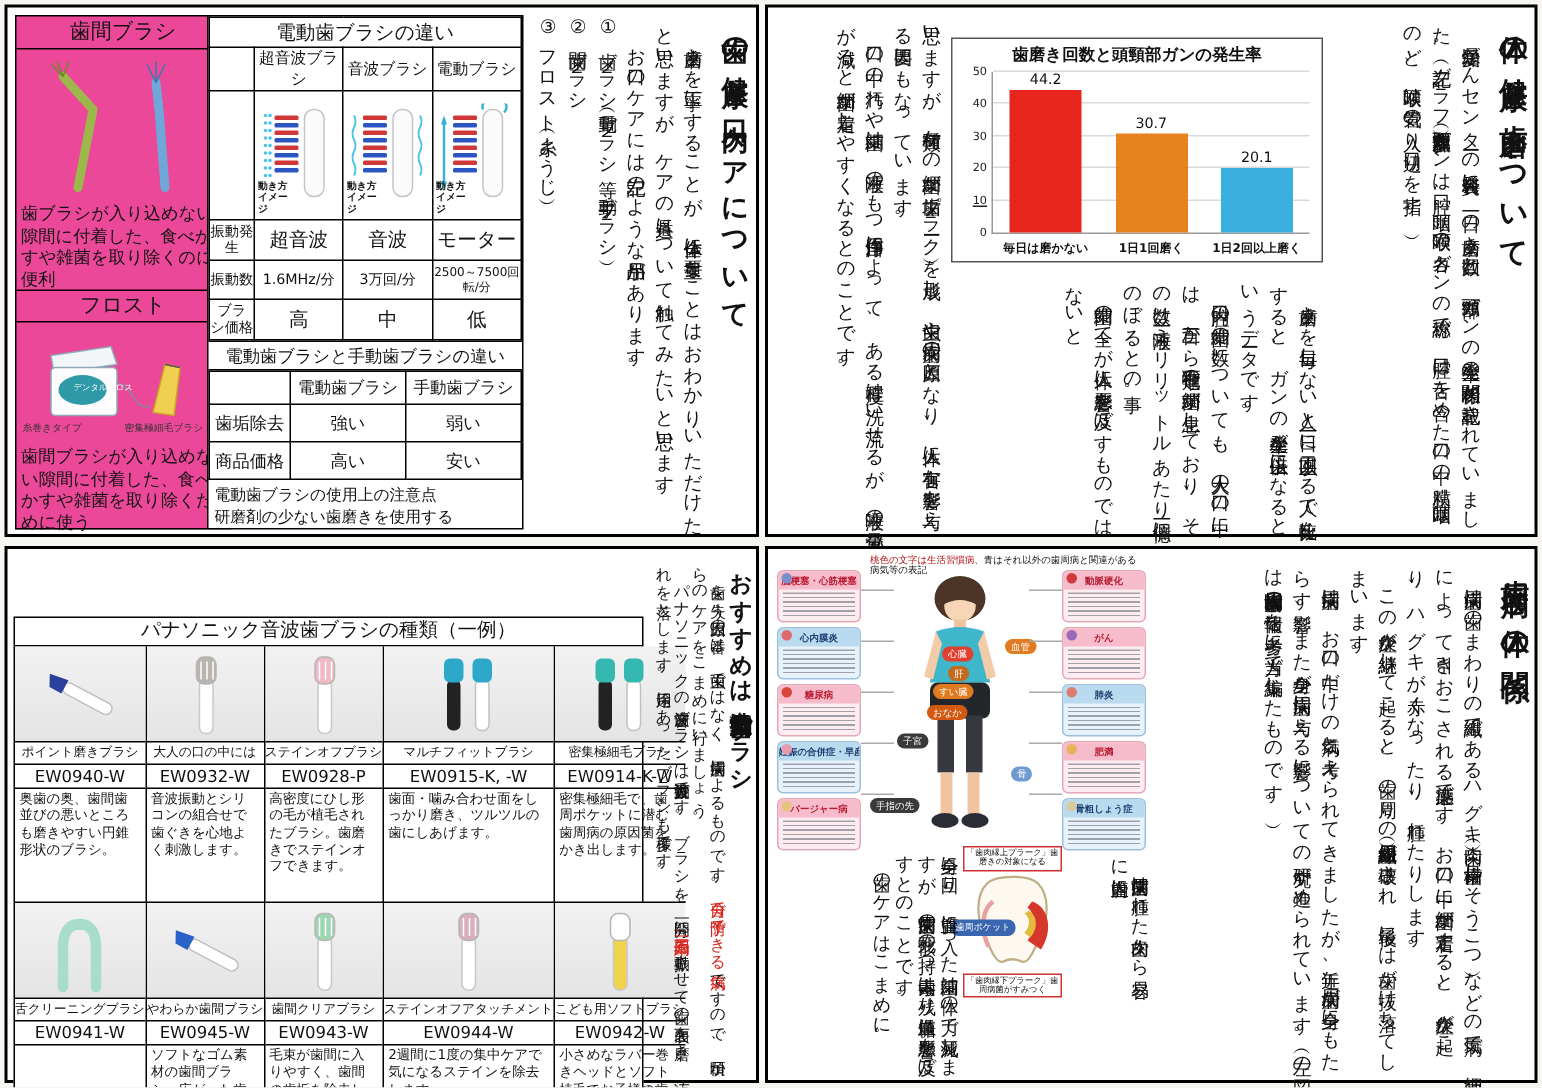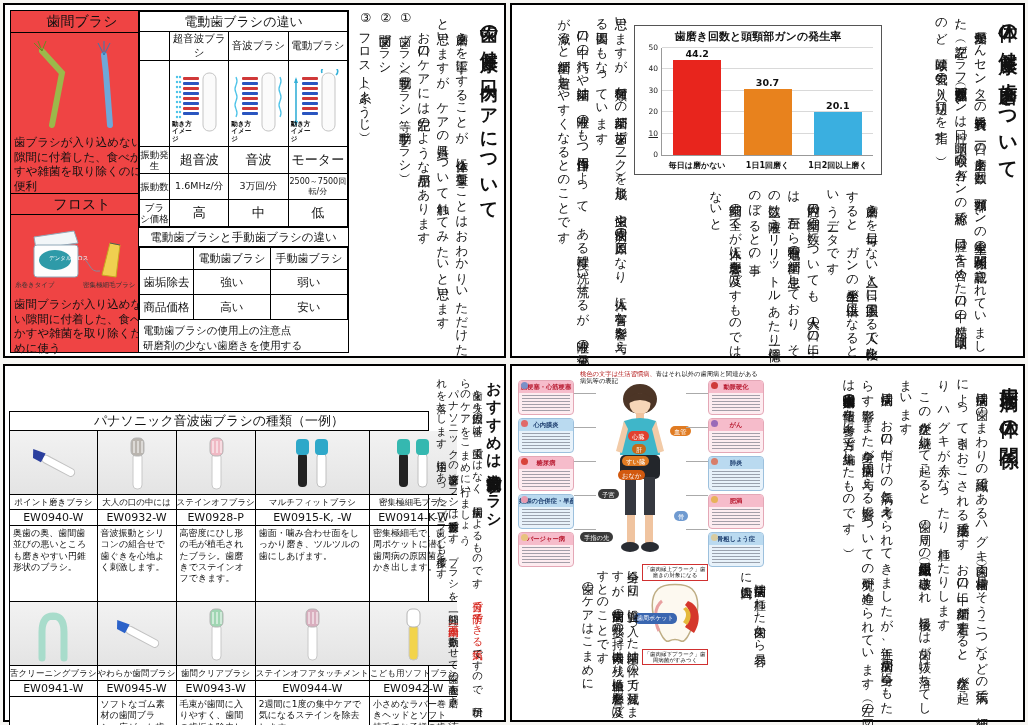--- a/index.html
+++ b/index.html
@@ -11,21 +11,21 @@
   #q-tr{left:510px;top:3px;width:515px;height:355px;}
   #q-bl{left:3px;top:364px;width:503px;height:358px;}
   #q-br{left:510px;top:364px;width:515px;height:358px;}
 
   .v{writing-mode:vertical-rl;}
   .article h2{font-size:18px;font-weight:700;letter-spacing:3px;margin-left:8px;}
   .article p{text-indent:1em;}
   .red{color:#d6251d;}
 
   
-  #colA{position:absolute;left:5px;top:5px;width:144px;height:343px;border:1.5px solid #000;background:#ef4444;}
+  #colA{position:absolute;left:5px;top:5px;width:144px;height:343px;border:1.5px solid #000;background:#ec4899;}
   #colA .hcell{border-bottom:1.5px solid #000;text-align:center;font-size:14px;height:22px;line-height:21px;}
   #colA .hcell.mid{border-top:1.5px solid #000;}
   #colA .imgbox{position:relative;height:100px;text-align:center;}
   #colA .imgbox.floss{height:80px;}
   #colA .tcell{font-size:11.5px;line-height:14.5px;padding:2px 3px;height:60px;}
   .tinylab{position:absolute;font-size:6.5px;color:#333;}
   #colB{position:absolute;left:133px;top:5px;width:211px;height:343px;border:1.5px solid #000;background:#fff;display:flex;flex-direction:column;}
   #colB table{width:100%;border-collapse:collapse;table-layout:fixed;}
   #colB td,#colB th{border:1px solid #000;text-align:center;vertical-align:middle;font-weight:400;}
   #colB .ttl{font-size:13px;height:20px;}
@@ -50,21 +50,21 @@
   #tr-a h2{font-size:19px;}
   #tr-b{position:absolute;left:122px;top:177px;width:248px;height:172px;font-size:12.5px;line-height:19.5px;}
   #tr-c{position:absolute;left:5px;top:4px;width:114px;height:345px;font-size:12.5px;line-height:19px;}
   #tr-c p.noind{text-indent:0;}
 
   #chartBox{position:absolute;left:122px;top:20px;width:248px;height:150px;border:1.5px solid #555;background:#fff;}
   #chartBox .c-title{font-size:11px;font-weight:700;text-align:center;margin-top:3px;}
   #plot{position:absolute;left:26px;right:8px;top:22px;bottom:18px;border-left:1px solid #999;border-bottom:1px solid #999;}
   .gl{position:absolute;left:0;right:0;height:1px;background:#d9d9d9;}
   .yl{position:absolute;left:-24px;width:20px;text-align:right;font-size:7.5px;color:#222;}
-  .barw{position:absolute;bottom:0;height:100%;font-weight:bold;}
+  .barw{position:absolute;bottom:0;height:100%;}
   .bar{position:absolute;bottom:0;width:100%;}
   .bv{position:absolute;width:100%;text-align:center;font-size:9.5px;color:#111;}
   .xl{position:absolute;bottom:-16px;font-size:8px;font-weight:700;text-align:center;white-space:nowrap;}
 
   
   #bl-article{position:absolute;right:4px;top:5px;width:78px;height:346px;font-size:10.5px;line-height:12px;}
   #bl-article h2{font-size:15px;letter-spacing:1px;margin-left:4px;}
   #bl-products{position:absolute;left:4px;top:5px;width:420px;height:346px;border:1.5px solid #000;background:#fff;margin-top:40px;}
   #bl-products .p-title{height:19px;border-bottom:1px solid #000;text-align:center;font-size:13px;line-height:18px;}
   .p-grid{display:grid;grid-template-columns:repeat(5,1fr);}

